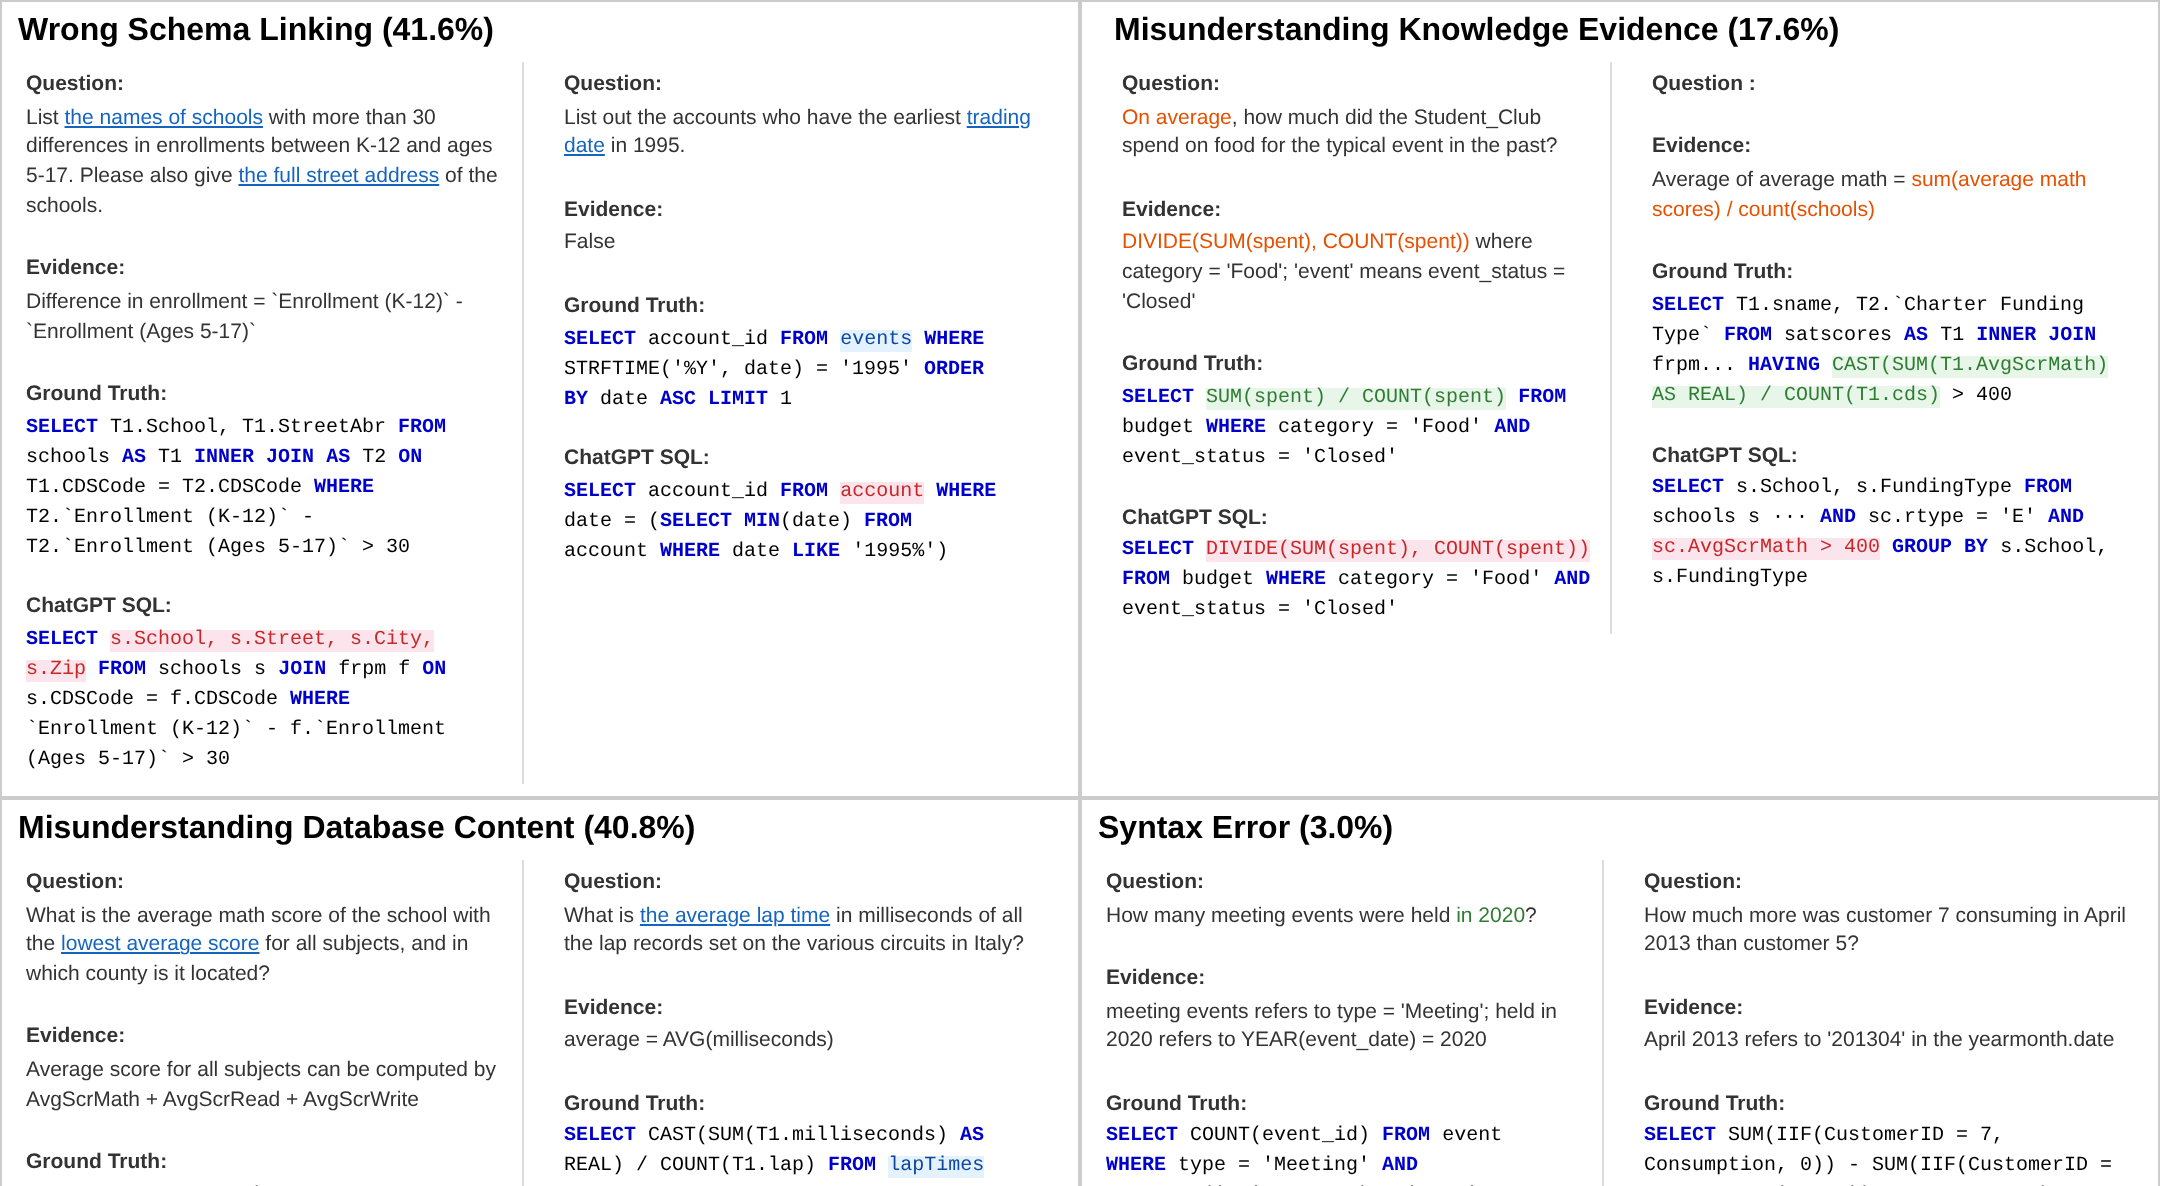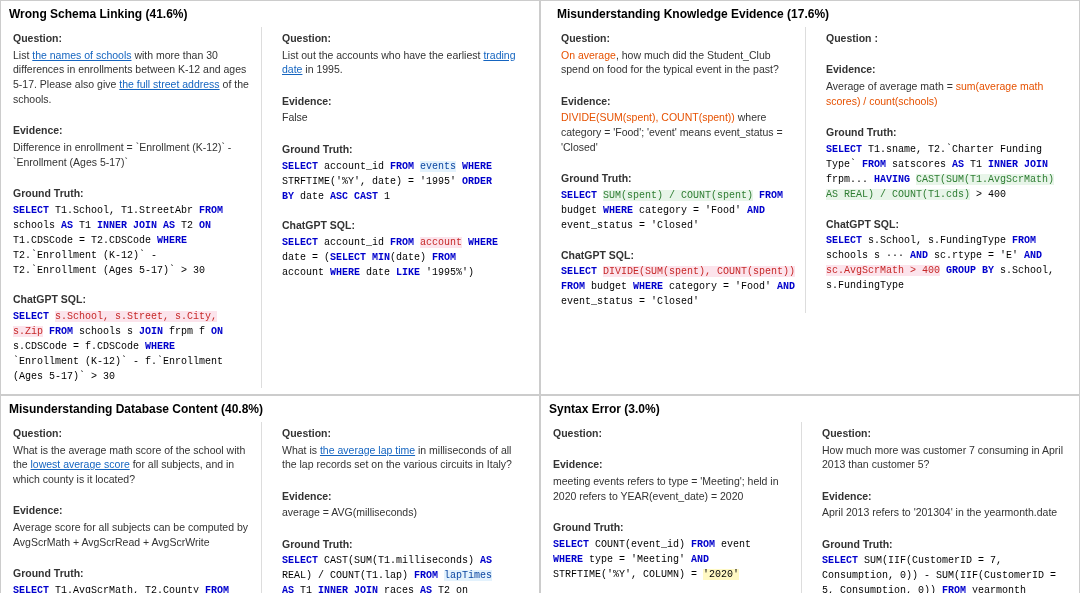--- a/index.html
+++ b/index.html
@@ -15,21 +15,21 @@
       grid-template-columns: 1fr 1fr;
       grid-template-rows: auto auto;
       width: 1080px;
     }
     .section {
       border: 1px solid #ccc;
       padding: 6px 8px;
     }
     .section-title {
       font-weight: bold;
-      font-size: 12px;
+      font-size: 16px;
       margin-bottom: 6px;
       color: #000;
     }
     .inner-grid {
       display: grid;
       grid-template-columns: 1fr 1fr;
       gap: 16px;
     }
     .panel {
       padding: 4px;
@@ -115,21 +115,21 @@
           <p><span class="bold">Question:</span></p>
           <p>List out the accounts who have the earliest <span class="hl-blue underline">trading date</span> in 1995.</p>
           <br>
           <p><span class="bold">Evidence:</span></p>
           <p>False</p>
           <br>
           <p><span class="bold">Ground Truth:</span></p>
           <div class="code">
             <span class="kw">SELECT</span> account_id <span class="kw">FROM</span> <span class="hl-lb">events</span> <span class="kw">WHERE</span><br>
             STRFTIME('%Y', date) = '1995' <span class="kw">ORDER</span><br>
-            <span class="kw">BY</span> date <span class="kw">ASC CAST</span> 1
+            <span class="kw">BY</span> date <span class="kw">ASC LIMIT</span> 1
           </div>
           <br>
           <p><span class="bold">ChatGPT SQL:</span></p>
           <div class="code">
             <span class="kw">SELECT</span> account_id <span class="kw">FROM</span> <span class="hl-pk">account</span> <span class="kw">WHERE</span><br>
             date = (<span class="kw">SELECT MIN</span>(date) <span class="kw">FROM</span><br>
             account <span class="kw">WHERE</span> date <span class="kw">LIKE</span> '1995%')
           </div>
         </div>
       </div>
@@ -243,20 +243,21 @@
     </div>
   </div>
 
   <div class="section">
     <div class="section-title">Syntax Error (3.0%)</div>
     <div class="inner-grid">
 
       <div class="panel panel-divider">
         <div class="panel-text">
           <p><span class="bold">Question:</span></p>
+          <p>How many meeting events were held <span class="hl-green">in 2020</span>?</p>
           <br>
           <p><span class="bold">Evidence:</span></p>
           <p>meeting events refers to type = 'Meeting'; held in 2020 refers to YEAR(event_date) = 2020</p>
           <br>
           <p><span class="bold">Ground Truth:</span></p>
           <div class="code">
             <span class="kw">SELECT</span> COUNT(event_id) <span class="kw">FROM</span> event<br>
             <span class="kw">WHERE</span> type = 'Meeting' <span class="kw">AND</span><br>
             STRFTIME('%Y', COLUMN) = <span class="hl-yl">'2020'</span>
           </div>

